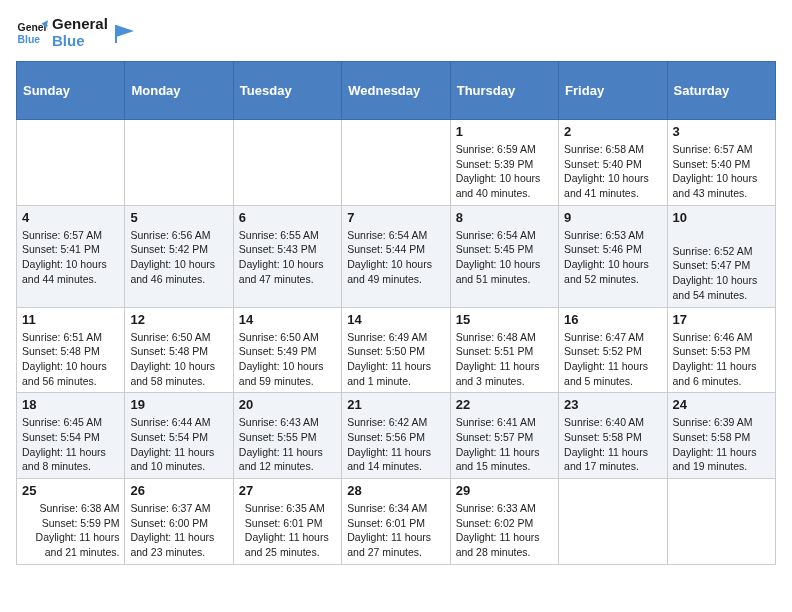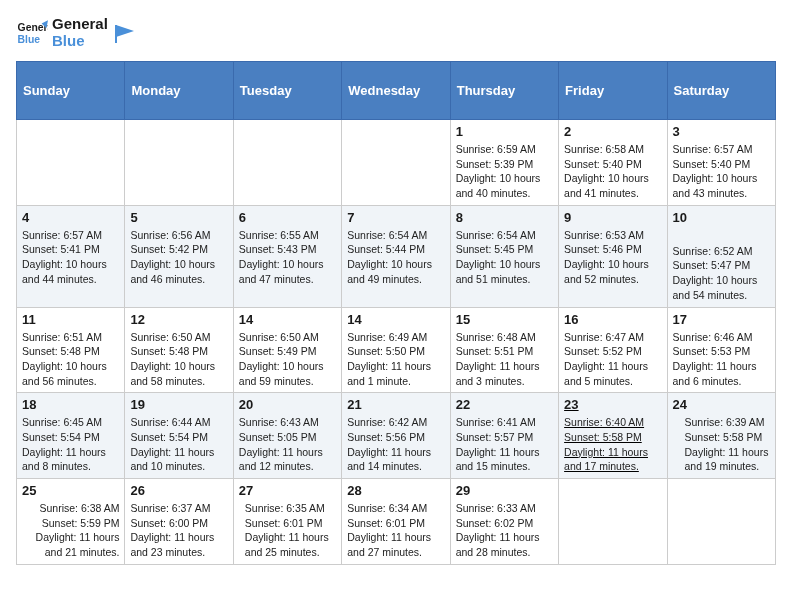--- a/index.html
+++ b/index.html
@@ -255,48 +255,48 @@
         <td style="background: rgb(240, 244, 248);">
           <div class="day-num">19</div>
           <div class="day-info" style="white-space: pre-line;">Sunrise: 6:44 AM
 Sunset: 5:54 PM
 Daylight: 11 hours
 and 10 minutes.</div>
         </td>
         <td style="background: rgb(240, 244, 248);">
           <div class="day-num">20</div>
           <div class="day-info" style="white-space: pre-line;">Sunrise: 6:43 AM
-Sunset: 5:05 PM
+Sunset: 5:55 PM
 Daylight: 11 hours
 and 12 minutes.</div>
         </td>
         <td style="background: rgb(240, 244, 248);">
           <div class="day-num">21</div>
           <div class="day-info" style="white-space: pre-line;">Sunrise: 6:42 AM
 Sunset: 5:56 PM
 Daylight: 11 hours
 and 14 minutes.</div>
         </td>
         <td style="background: rgb(240, 244, 248);">
           <div class="day-num">22</div>
           <div class="day-info" style="white-space: pre-line;">Sunrise: 6:41 AM
 Sunset: 5:57 PM
 Daylight: 11 hours
 and 15 minutes.</div>
         </td>
-        <td style="background: rgb(240, 244, 248); text-decoration: underline;">
+        <td style="background: rgb(240, 244, 248);">
           <div class="day-num">23</div>
           <div class="day-info" style="white-space: pre-line;">Sunrise: 6:40 AM
 Sunset: 5:58 PM
 Daylight: 11 hours
 and 17 minutes.</div>
         </td>
         <td style="background: rgb(240, 244, 248);">
           <div class="day-num">24</div>
-          <div class="day-info" style="white-space: pre-line; margin-left: 12px;">Sunrise: 6:39 AM
+          <div class="day-info" style="white-space: pre-line;">Sunrise: 6:39 AM
 Sunset: 5:58 PM
 Daylight: 11 hours
 and 19 minutes.</div>
         </td>
       </tr>
       <tr>
         <td>
           <div class="day-num">25</div>
           <div class="day-info" style="white-space: pre-line; text-align: right;">Sunrise: 6:38 AM
 Sunset: 5:59 PM

